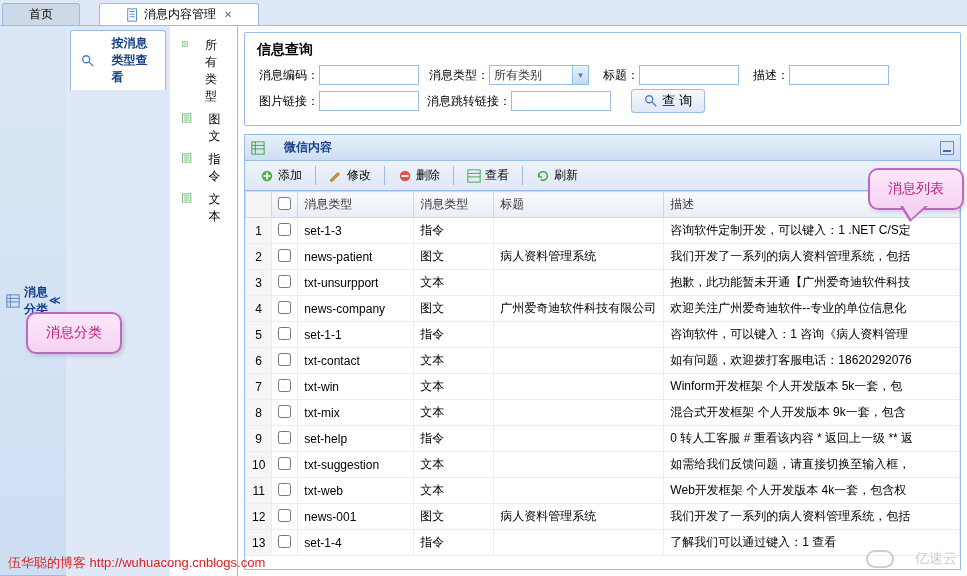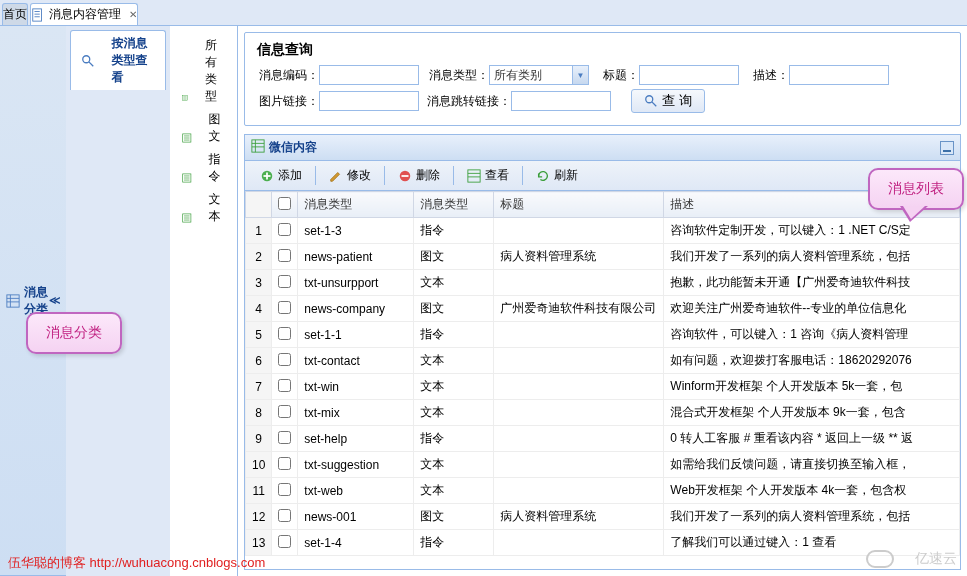--- a/index.html
+++ b/index.html
@@ -1,54 +1,54 @@
 <!DOCTYPE html>
 <html><head>
   <meta charset="utf-8">
   <style>
     * { box-sizing: border-box; margin: 0; padding: 0; }
     body { font-family: Arial, "Microsoft YaHei", sans-serif; font-size: 12px; background: #fff; width: 967px; height: 576px; overflow: hidden; position: relative; }
     
     
     .tabs { display: flex; border-bottom: 1px solid #99bbe8; background: #dfe8f6; height: 26px; padding-left: 2px; }
-    .tab { padding: 4px 0; border: 1px solid #99bbe8; border-bottom: none; margin-right: 2px; margin-top: 3px; background: #ced9e7; cursor: pointer; border-radius: 3px 3px 0 0; display: flex; align-items: center; gap: 4px; }
+    .tab { padding: 4px 26px; border: 1px solid #99bbe8; border-bottom: none; margin-right: 19px; margin-top: 3px; background: #ced9e7; cursor: pointer; border-radius: 3px 3px 0 0; display: flex; align-items: center; gap: 4px; }
     .tab.active { background: #fff; }
     .tab-close { color: #666; font-size: 10px; margin-left: 4px; }
     
     
     .main { display: flex; height: 550px; }
     
     
     .sidebar { width: 238px; border-right: 1px solid #99bbe8; display: flex; flex-direction: row; }
     .sidebar-header { background: linear-gradient(#dae6f4, #cddef3); border-bottom: 1px solid #99bbe8; padding: 4px 6px; display: flex; justify-content: space-between; align-items: center; font-weight: bold; color: #15428b; }
     .collapse-icon { color: #15428b; cursor: pointer; font-size: 11px; }
     .sidebar-tab-wrap { padding: 4px 4px 0 4px; background: #dfe8f6; }
     .sidebar-tab { display: inline-flex; align-items: center; gap: 16px; padding: 4px 10px; background: #fff; border: 1px solid #99bbe8; border-bottom: none; border-radius: 3px 3px 0 0; font-weight: bold; color: #15428b; }
     .tree { padding: 8px; background: #fff; flex: 1; }
-    .tree-item { padding: 3px 4px; cursor: pointer; display: flex; align-items: flex-end; gap: 17px; }
+    .tree-item { padding: 3px 4px; cursor: pointer; display: flex; align-items: flex-start; gap: 17px; }
     .marker-icon { width: 14px; height: 14px; }
     
     
     .content { flex: 1; padding: 6px; display: flex; flex-direction: column; position: relative; }
     
     
     .search-panel { border: 1px solid #99bbe8; background: #fff; padding: 8px 12px; margin-bottom: 8px; border-radius: 2px; }
     .search-title { font-size: 14px; font-weight: bold; margin-bottom: 6px; }
     .search-row { display: flex; align-items: center; margin-bottom: 4px; }
     .search-label { width: 62px; text-align: right; }
     .search-label.wide { width: 82px; }
     .search-input { border: 1px solid #99bbe8; height: 20px; width: 100px; padding: 0 4px; }
     .search-select { border: 1px solid #99bbe8; height: 20px; width: 100px; color: #333; background: #fff; position: relative; display: flex; align-items: center; padding: 0 18px 0 4px; }
     .select-arrow { position: absolute; right: 0; width: 16px; height: 18px; background: linear-gradient(#e8f0fb,#c6d8ef); border-left: 1px solid #99bbe8; display: flex; align-items: center; justify-content: center; color: #4a7cc0; font-size: 8px; }
     .btn { border: 1px solid #99bbe8; background: linear-gradient(#f5f8fc,#dfe8f6); padding: 2px 12px; border-radius: 3px; cursor: pointer; display: inline-flex; align-items: center; gap: 4px; }
     
     
     .grid-panel { border: 1px solid #99bbe8; flex: 1; display: flex; flex-direction: column; overflow: hidden; }
     .grid-header { background: linear-gradient(#e8f0fb,#cddef3); border-bottom: 1px solid #99bbe8; padding: 4px 6px; font-weight: bold; color: #15428b; display: flex; align-items: center; gap: 4px; justify-content: space-between; }
-    .grid-header-left { display: flex; gap: 4px; }
+    .grid-header-left { display: flex; align-items: center; gap: 19px; }
     .minimize-icon { width: 14px; height: 14px; border: 1px solid #6a94c7; background: #d9e7f8; display: flex; align-items: flex-end; justify-content: center; cursor: pointer; }
     .minimize-icon::after { content: ""; width: 8px; height: 2px; background: #3c6fa8; margin-bottom: 2px; }
     .toolbar { background: linear-gradient(#eef3f9,#dfe8f6); border-bottom: 1px solid #99bbe8; padding: 3px 6px; display: flex; gap: 2px; }
     .tool-btn { padding: 2px 8px; cursor: pointer; display: flex; align-items: center; gap: 4px; border: 1px solid transparent; border-radius: 2px; }
     .tool-sep { width: 1px; background: #99bbe8; margin: 2px 2px; }
     
     
     .grid-wrap { flex: 1; overflow: auto; }
     table { border-collapse: collapse; width: 100%; }
     th { background: linear-gradient(#f9fafc,#e8eef7); border: 1px solid #d0d7e5; padding: 4px 6px; text-align: left; font-weight: normal; color: #333; height: 22px; }

